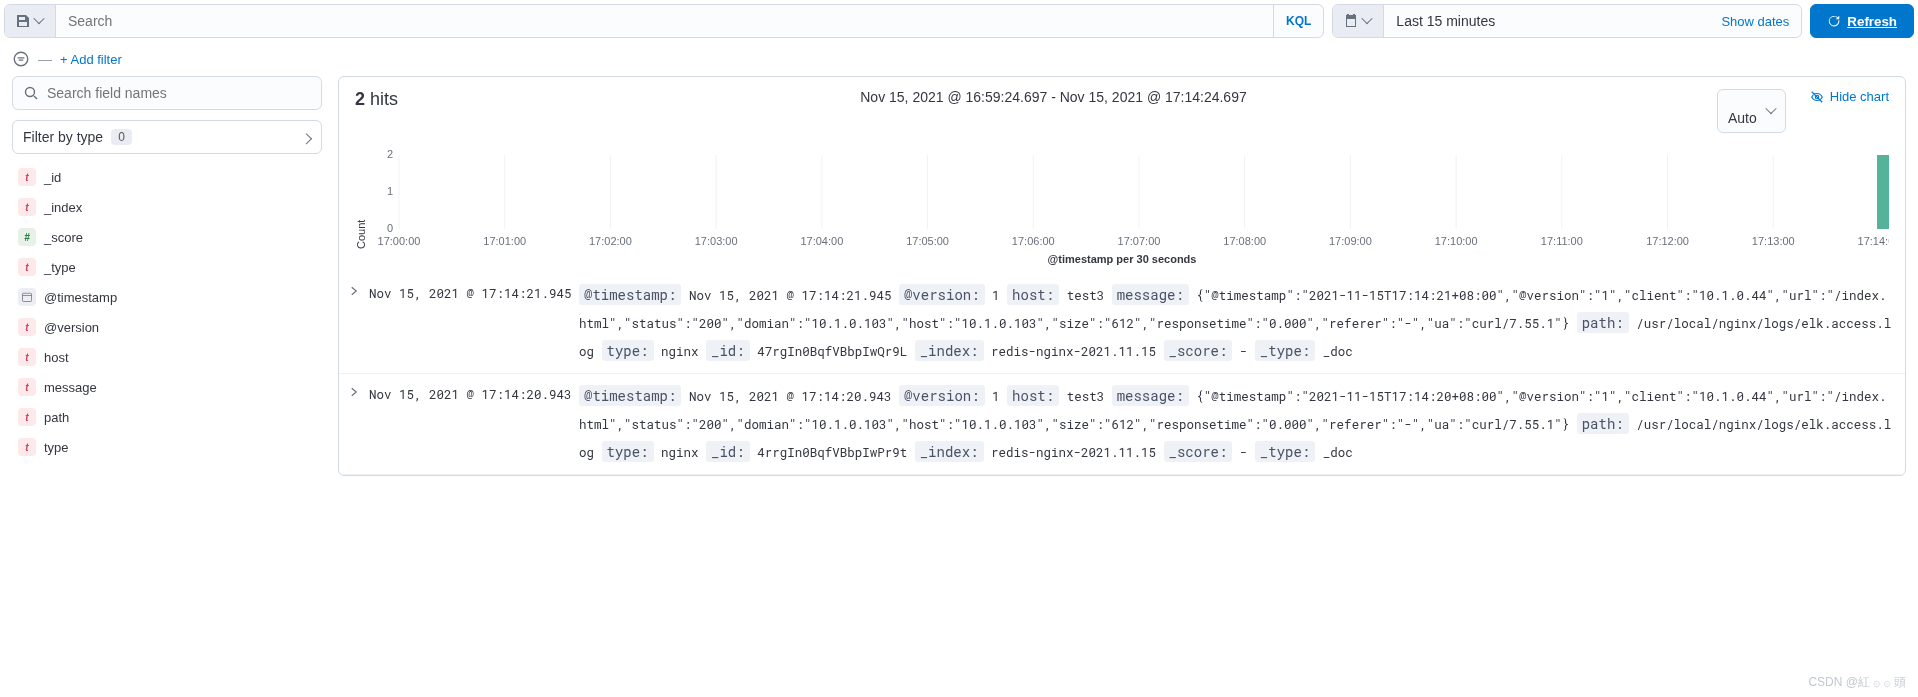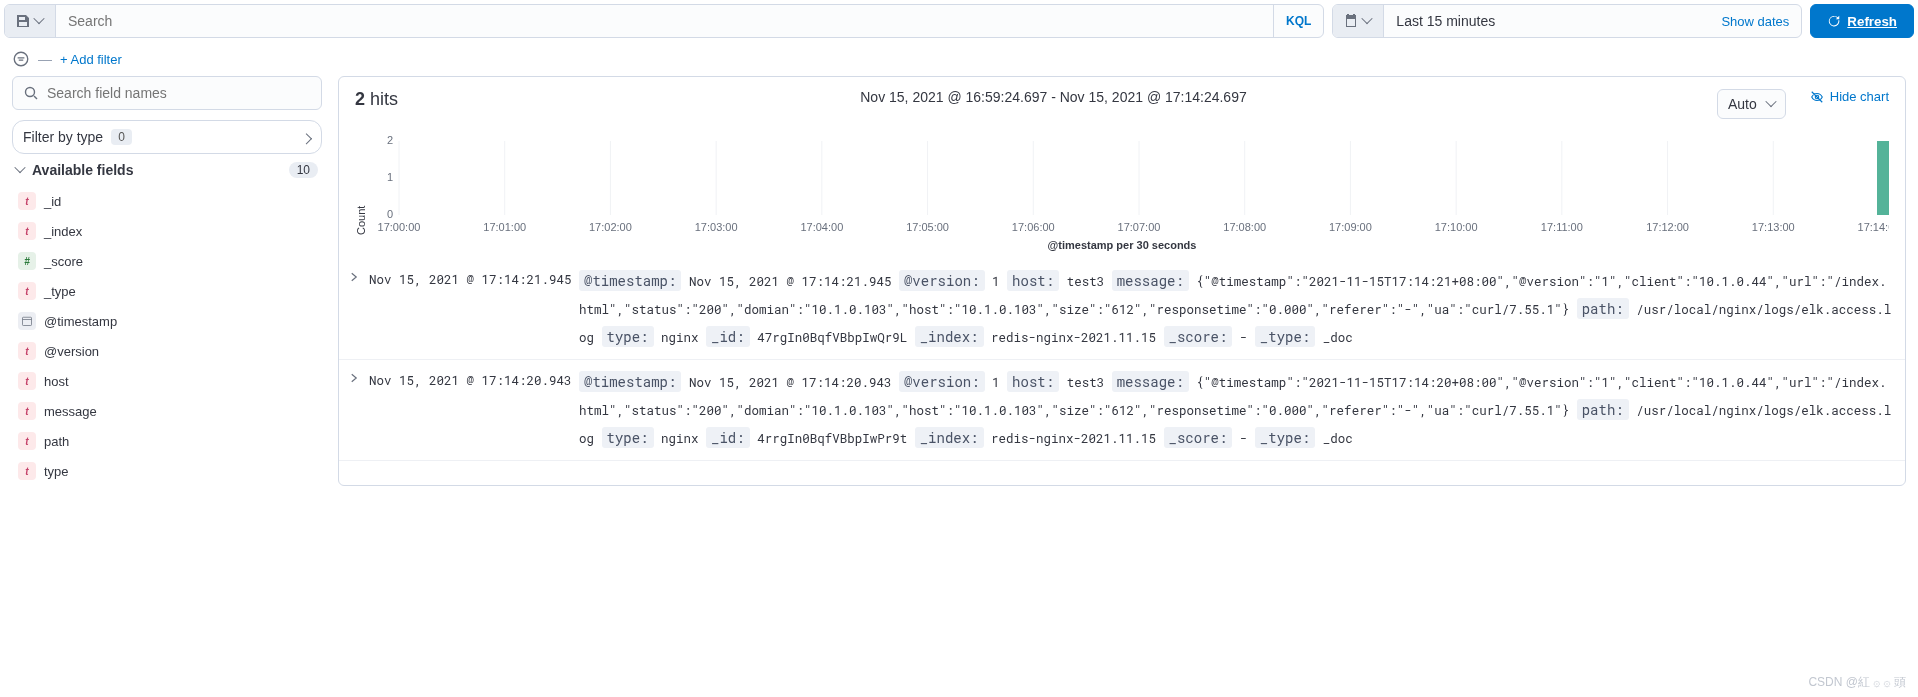--- a/index.html
+++ b/index.html
@@ -27,40 +27,40 @@
   .main { display: flex; gap: 16px; padding: 0 12px; }
   
   
   .sidebar { width: 310px; flex-shrink:0; }
   .index-pattern { background: #e9edf3; border-radius: 6px; padding: 10px 14px; display: flex; justify-content: center; align-items: center; gap:8px; margin-bottom: 10px; position:relative;}
   .index-pattern-label { font-weight:600; color:#343741;}
   .index-right-icon { position:absolute; right:-14px; top:50%; transform:translateY(-50%); color:#69707d; font-size:11px; letter-spacing:1px;}
   .side-search { border:1px solid #d3dae6; border-radius:6px; padding:8px 10px; display:flex; align-items:center; gap:8px; background:#fbfcfd; margin-bottom:10px;}
   .side-search svg { width:16px; height:16px; fill:#69707d;}
   .side-search input { border:none; outline:none; background:transparent; flex:1; font-size:14px; color:#69707d;}
-  .filter-type { border:1px solid #d3dae6; border-radius:12px; padding:8px 10px; display:flex; align-items:center; gap:8px; cursor:pointer; }
+  .filter-type { border:1px solid #d3dae6; border-radius:6px; padding:8px 10px; display:flex; align-items:center; gap:8px; cursor:pointer; margin-bottom:8px;}
   .filter-type .count-badge { background:#e9edf3; border-radius:4px; padding:1px 7px; font-size:12px; color:#555;}
   .filter-type .chev-right { margin-left:auto; }
   .avail-header { display:flex; align-items:center; gap:6px; padding:8px 4px;}
   .avail-header .label { font-weight:700; flex:1;}
   .avail-header .badge { background:#e9edf3; border-radius:10px; padding:1px 8px; font-size:12px;}
   .field-row { display:flex; align-items:center; gap:8px; padding:6px 6px; cursor:pointer; border-radius:4px;}
   .ft-token { width:18px; height:18px; border-radius:4px; display:flex; align-items:center; justify-content:center; font-size:10px; font-style:italic; font-weight:700;}
   .ft-token.t { background:#fde9ea; color:#c5426a;}
   .ft-token.n { background:#e6f1e8; color:#2a7a3a;}
   .ft-token.d { background:#eceef3; color:#69707d;}
   .field-name { font-size:13px; color:#343741;}
   
   
   .content { flex:1; border:1px solid #d3dae6; border-radius:6px; background:#fff; overflow:hidden; min-width:0;}
   .hits-bar { display:flex; align-items:flex-start; padding:12px 16px;}
   .hits-bar .hits { font-size:18px;}
   .hits-bar .hits b { font-weight:700;}
   .hits-bar .range { flex:1; text-align:center; color:#343741;}
-  .interval-select { border:1px solid #d3dae6; border-radius:6px; padding:6px 28px 6px 10px; background:#fbfcfd; position:relative; cursor:pointer; margin-left:8px;}
+  .interval-select { border:1px solid #d3dae6; border-radius:6px; padding:20px 28px 6px 10px; background:#fbfcfd; position:relative; cursor:pointer; margin-left:8px;}
   .interval-select .chev { position:absolute; right:8px; top:50%; transform:translateY(-50%);}
   .hide-chart { color:#07c; display:flex; align-items:center; gap:6px; margin-left:24px; cursor:pointer; font-size:13px; font-weight:500;}
   .hide-chart svg { width:14px; height:14px; fill:#07c;}
   
   .chart { padding: 4px 16px 8px 16px;}
   .chart .axis-label { font-size:11px; fill:#69707d;}
   .chart-y-title { font-size:11px; writing-mode:vertical-rl; transform:rotate(180deg); display:inline-block;}
   .chart-wrap { display:flex; align-items:stretch; gap:4px;}
   .chart-x-title { text-align:center; font-size:11px; font-weight:700; padding-top:4px;}
   
@@ -130,25 +130,20 @@
       <svg viewBox="0 0 16 16">
           <circle cx="7" cy="7" r="4.5" fill="none" stroke="#69707d" stroke-width="1.4"></circle>
           <path d="M11 11l3 3" stroke="#69707d" stroke-width="1.4"></path>
         </svg>
       <input placeholder="Search field names" style="">
     </div>
     <div class="filter-type">
       <span>Filter by type</span>
       <span class="count-badge">0</span>
       <span class="chev-down chev-right"></span>
-    </div>
-    <div class="avail-header">
-      <span class="chev-down"></span>
-      <span class="label">Available fields</span>
-      <span class="badge">10</span>
     </div>
     <div id="field-list">
         <div class="field-row">
           <span class="ft-token t">t</span>
           <span class="field-name">_id</span>
         </div>
         <div class="field-row">
           <span class="ft-token t">t</span>
           <span class="field-name">_index</span>
         </div>

